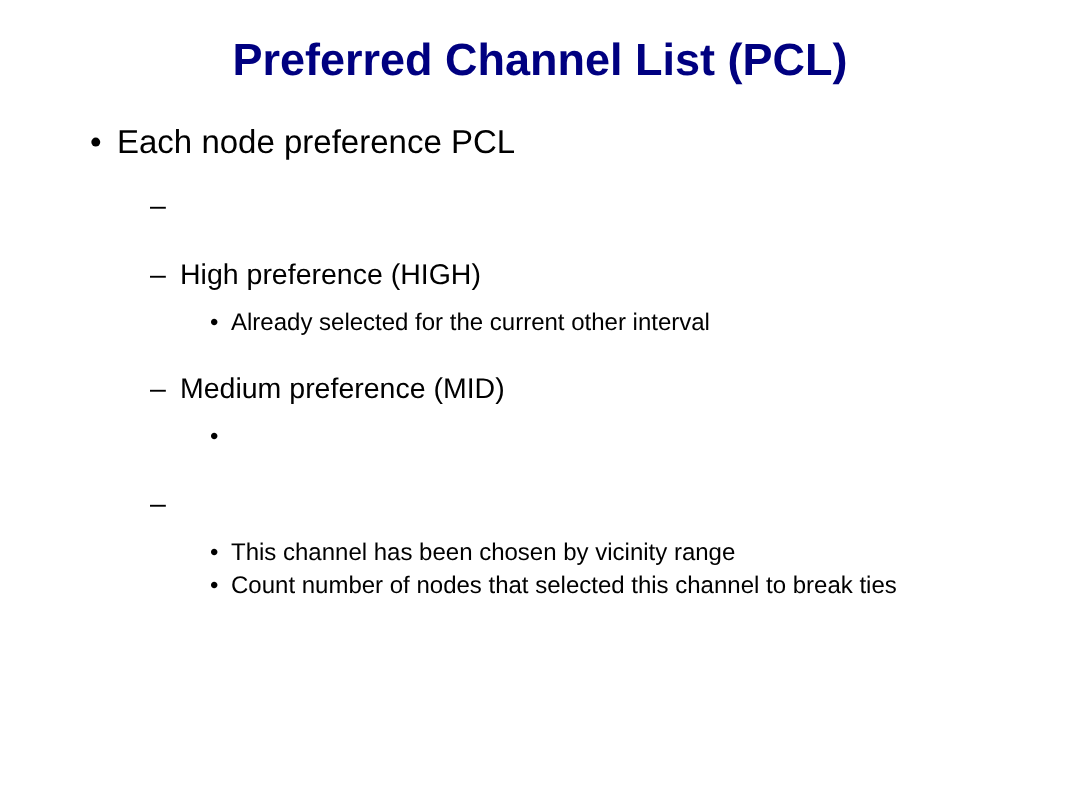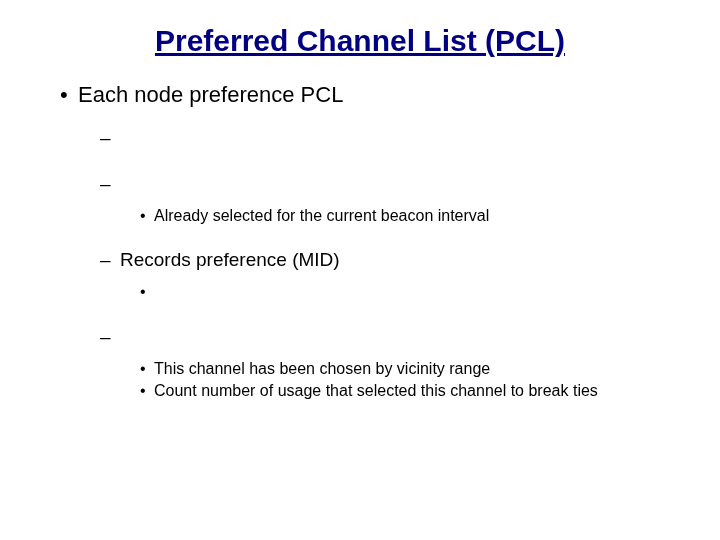--- a/index.html
+++ b/index.html
@@ -15,21 +15,20 @@
       color: #000000;
       padding: 20px 40px 20px 40px;
       overflow: hidden;
     }
     .title {
       color: #000080;
       font-size: 30px;
       text-align: center;
       margin-bottom: 24px;
       margin-top: 4px;
-      text-decoration: underline;
     }
     .level1 {
       margin-left: 20px;
       margin-bottom: 18px;
     }
     .level1-item {
       display: flex;
       align-items: flex-start;
       font-size: 22px;
     }
@@ -85,35 +84,36 @@
 <div class="level2 level2-block">
   <div class="level2-item">
     <span class="dash">–</span>
   </div>
 </div>
 
 <div class="level2-block">
   <div class="level2">
     <div class="level2-item">
       <span class="dash">–</span>
+      <span>High preference (HIGH)</span>
     </div>
   </div>
   <div class="level3">
     <div class="level3-item">
       <span class="bullet3">•</span>
-      <span>Already selected for the current beacon interval</span>
+      <span>Already selected for the current other interval</span>
     </div>
   </div>
 </div>
 
 <div class="level2-block">
   <div class="level2">
     <div class="level2-item">
       <span class="dash">–</span>
-      <span>Records preference (MID)</span>
+      <span>Medium preference (MID)</span>
     </div>
   </div>
   <div class="level3">
     <div class="level3-item">
       <span class="bullet3">•</span>
     </div>
   </div>
 </div>
 
 <div class="level2-block">
@@ -122,16 +122,16 @@
       <span class="dash">–</span>
     </div>
   </div>
   <div class="level3">
     <div class="level3-item">
       <span class="bullet3">•</span>
       <span>This channel has been chosen by vicinity range</span>
     </div>
     <div class="level3-item">
       <span class="bullet3">•</span>
-      <span>Count number of usage that selected this channel to break ties</span>
+      <span>Count number of nodes that selected this channel to break ties</span>
     </div>
   </div>
 </div>
 
 </body></html>

